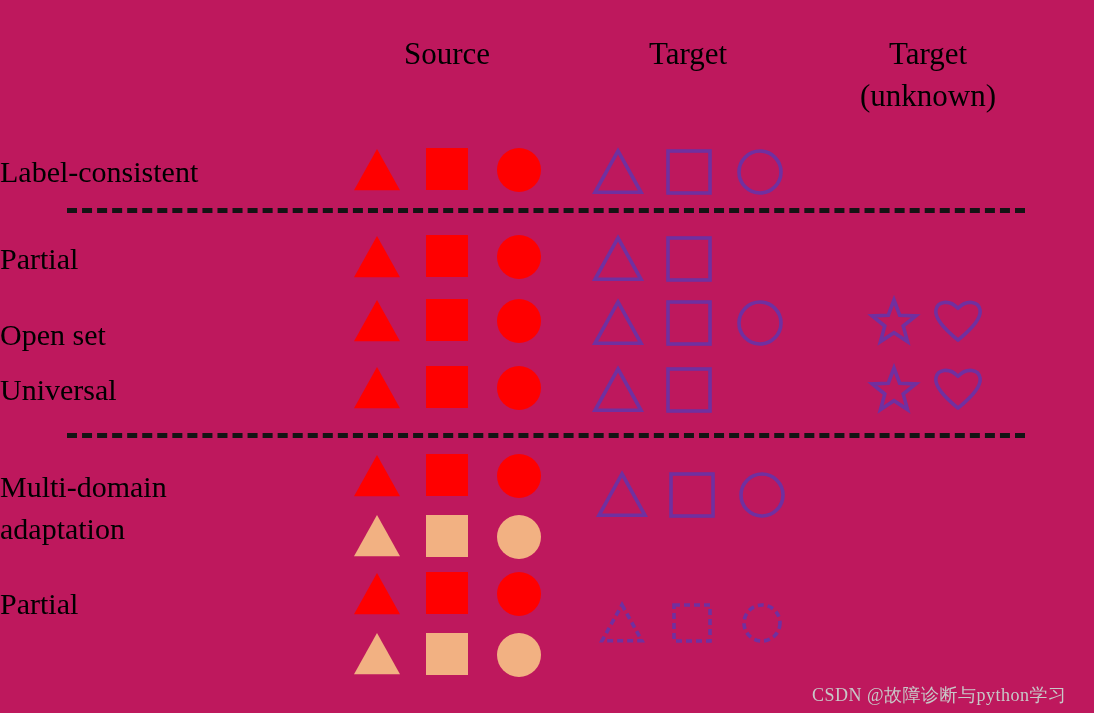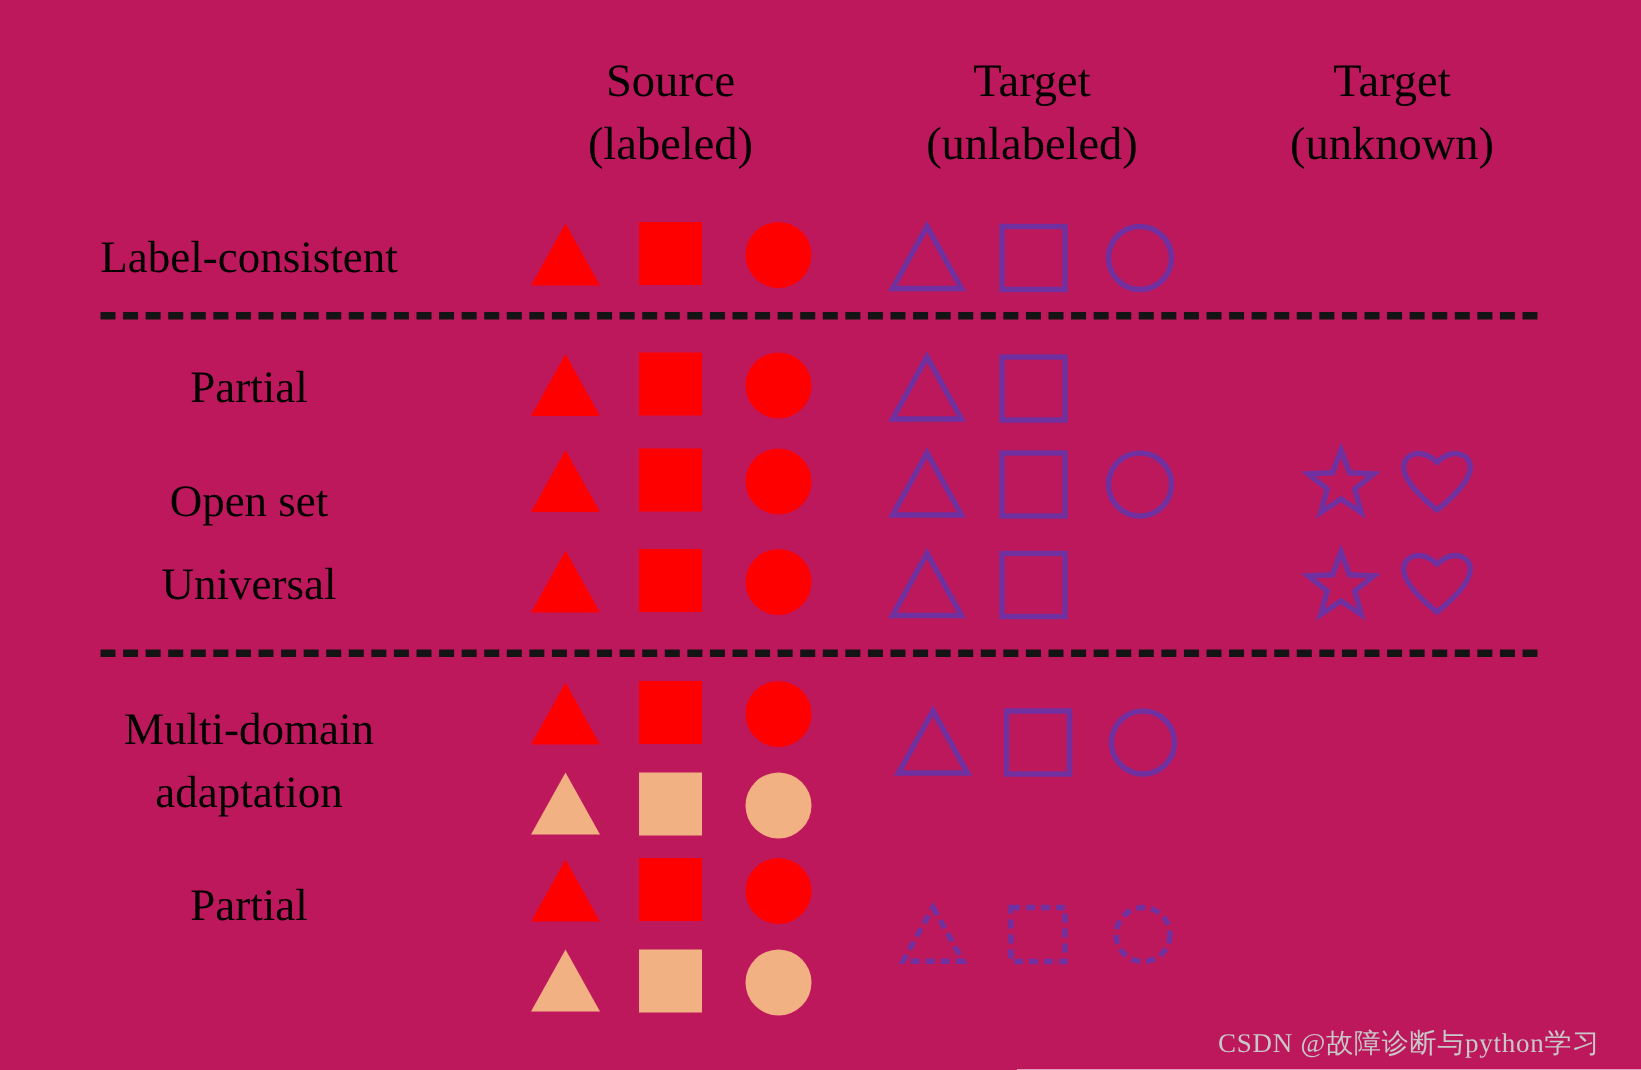--- a/index.html
+++ b/index.html
@@ -21,21 +21,21 @@
   .col-header {
     position: absolute;
     text-align: center;
     font-size: 31px;
     line-height: 42px;
     color: #000000;
     white-space: nowrap;
   }
   .row-label {
     position: absolute;
-    text-align: center;
+    text-align: left;
     font-size: 30px;
     line-height: 42px;
     color: #000000;
     white-space: nowrap;
   }
   .divider {
     position: absolute;
     height: 0;
     border-top: 5px dashed #141414;
   }
@@ -56,25 +56,23 @@
   }
 </style>
 </head>
 <body>
 
 <div id="figure">
 
   <div id="headers-layer">
       <div class="col-header" style="left: 247px; top: 33px; width: 400px;">
         <div>Source</div>
-        <div>(labeled)</div>
       </div>
       <div class="col-header" style="left: 488px; top: 33px; width: 400px;">
         <div>Target</div>
-        <div>(unlabeled)</div>
       </div>
       <div class="col-header" style="left: 728px; top: 33px; width: 400px;">
         <div>Target</div>
         <div>(unknown)</div>
       </div>
     </div>
   <div id="labels-layer">
       <div class="row-label" style="left: 0px; width: 332px; top: 151px;">
         <div>Label-consistent</div>
       </div>

